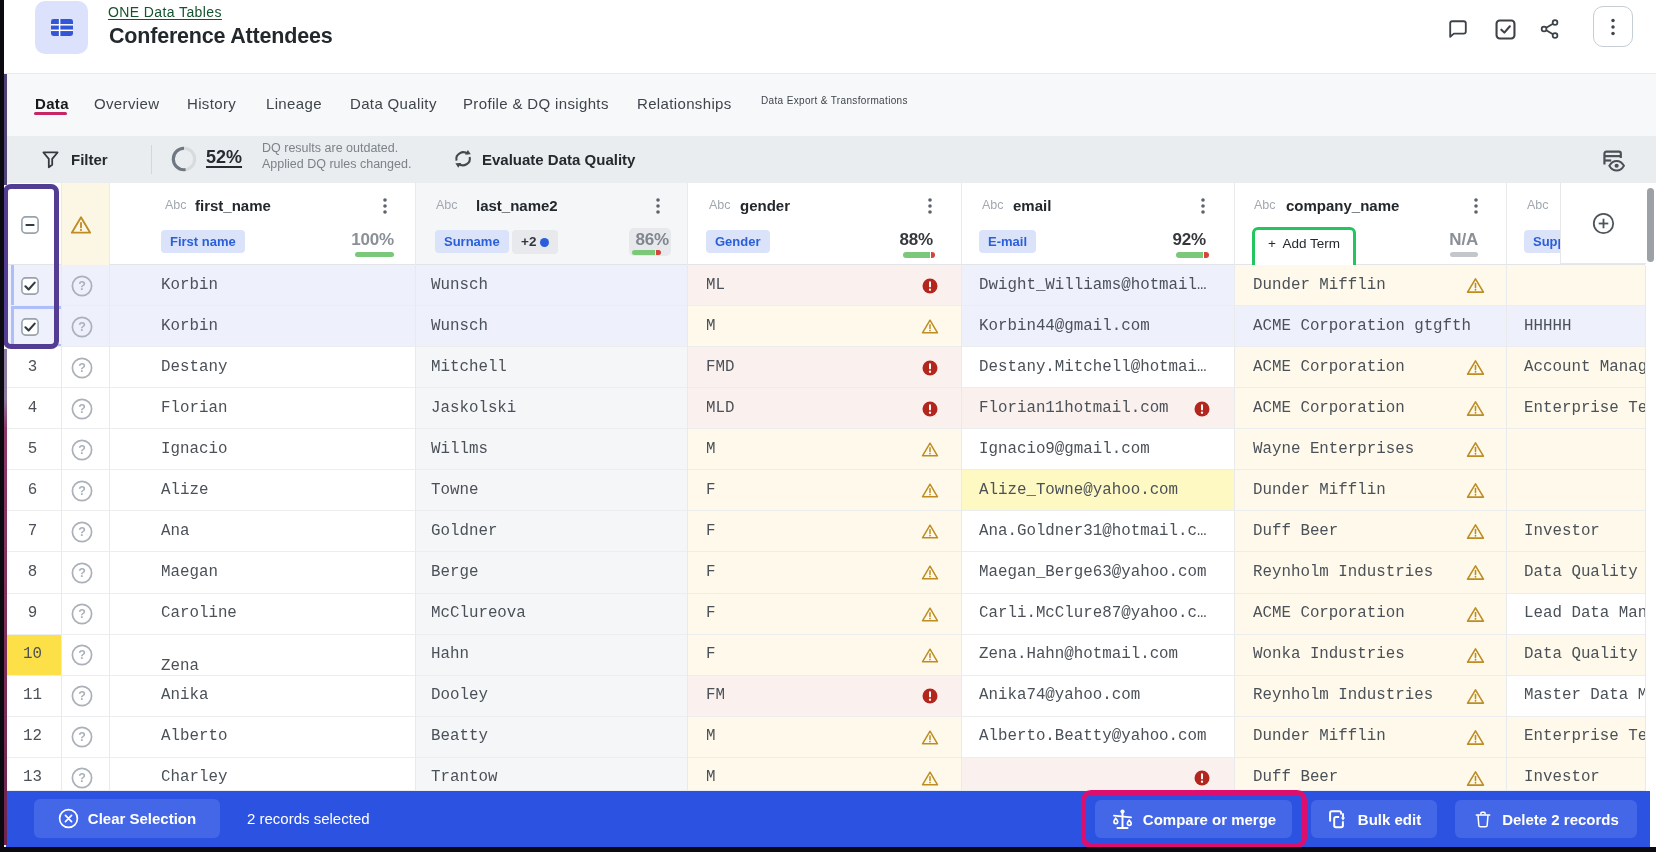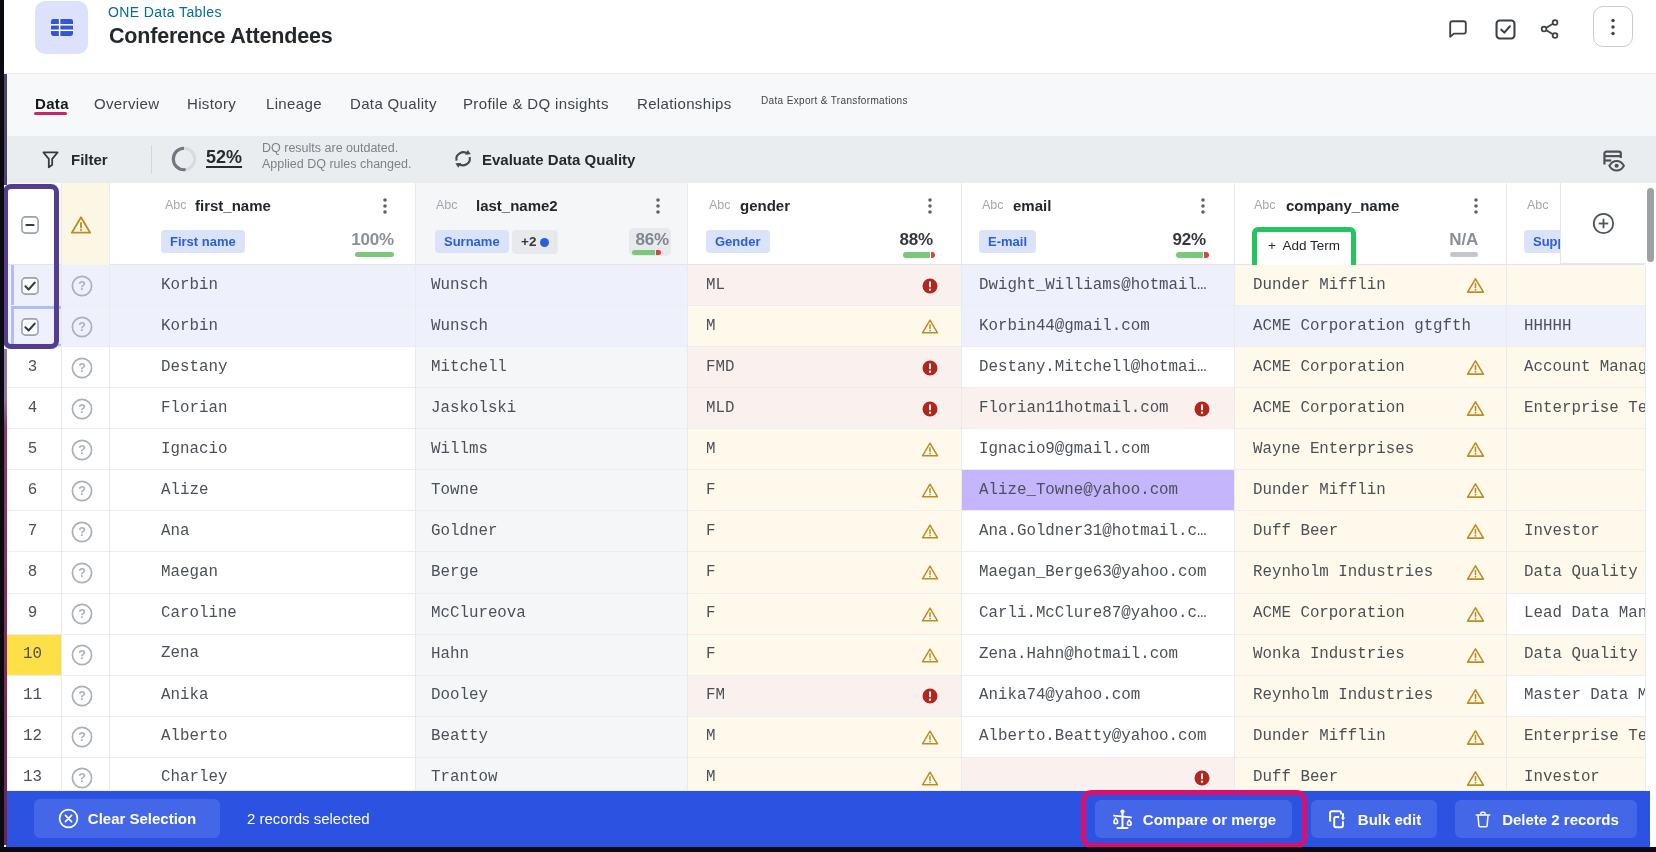--- a/index.html
+++ b/index.html
@@ -22,21 +22,21 @@
 <div class="abs" style="left:35px;top:1px;width:53px;height:53px;border-radius:10px;background:#dce2fb;display:flex;align-items:center;justify-content:center">
 <svg width="22" height="17" viewBox="0 0 22 17">
         <rect x="0" y="0" width="22" height="17" rx="2.4" fill="#3355d8"></rect>
         <g stroke="#fff" stroke-width="1.5">
           <line x1="8.6" y1="0" x2="8.6" y2="17"></line>
           <line x1="0" y1="5.8" x2="22" y2="5.8"></line>
           <line x1="0" y1="11.3" x2="22" y2="11.3"></line>
         </g>
       </svg>
 </div>
-<div class="abs" style="left:108px;top:4px;font-size:14px;color:#0369a1;letter-spacing:0.4px;text-underline-offset:2px">ONE Data Tables</div>
+<div class="abs" style="left:108px;top:4px;font-size:14px;color:#14532d;letter-spacing:0.4px;text-decoration:underline;text-underline-offset:2px">ONE Data Tables</div>
 <div class="abs" style="left:109px;top:24px;font-size:21.5px;font-weight:bold;color:#23282d;letter-spacing:-0.2px">Conference Attendees</div>
 
 <div class="icon" style="left:1446px;top:17px;width:24px;height:24px">
 <svg width="22" height="22" viewBox="0 0 24 24" fill="none">
         <path d="M3.5 5.8 a2.3 2.3 0 0 1 2.3 -2.3 h12.4 a2.3 2.3 0 0 1 2.3 2.3 v9 a2.3 2.3 0 0 1 -2.3 2.3 h-10.7 l-4 3.4 z" stroke="#3c4248" stroke-width="2" stroke-linejoin="round"></path>
       </svg>
     </div>
 <div class="icon" style="left:1492px;top:16px;width:26px;height:26px">
 <svg width="25" height="25" viewBox="0 0 24 24" fill="none">
         <rect x="3.4" y="3.4" width="17.2" height="17.2" rx="3" stroke="#3c4248" stroke-width="2"></rect>
@@ -192,21 +192,21 @@
 <div class="bar" style="left:632px;top:250px;width:23px;height:5px;border-radius:2.5px 0 0 2.5px"></div>
     <div class="abs" style="left:656px;top:250px;width:5px;height:5px;border-radius:0 2.5px 2.5px 0;background:#d4453c"></div>
 <div class="pill" style="left:706px;top:230px">Gender</div>
 <div class="pct" style="left:873px;top:230px;width:60px">88%</div>
 <div class="bar" style="left:903px;top:251.5px;width:26.5px;height:6px;border-radius:3px 0 0 3px"></div>
     <div class="abs" style="left:930.5px;top:251.5px;width:4.5px;height:6px;border-radius:0 3px 3px 0;background:#d4453c"></div>
 <div class="pill" style="left:979px;top:230px">E-mail</div>
 <div class="pct" style="left:1146px;top:230px;width:60px">92%</div>
 <div class="bar" style="left:1176px;top:251.5px;width:27px;height:6px;border-radius:3px 0 0 3px"></div>
     <div class="abs" style="left:1204px;top:251.5px;width:4.5px;height:6px;border-radius:0 3px 3px 0;background:#d4453c"></div>
-<div class="abs" style="left:1252px;top:227px;width:104px;height:44px;border:5px solid #22c55e;border-radius:6px;background:#fff;color:#24292e;font-size:13.5px;line-height:28px;text-align:center">+&nbsp; Add Term</div>
+<div class="abs" style="left:1252px;top:227px;width:104px;height:44px;border:3px solid #22c55e;border-radius:6px;background:#fff;color:#24292e;font-size:13.5px;line-height:28px;text-align:center">+&nbsp; Add Term</div>
 <div class="pct" style="left:1418px;top:230px;width:60px;color:#8a9096">N/A</div>
 <div class="abs" style="left:1450px;top:252px;width:28px;height:5px;border-radius:2.5px;background:#c3c7cc"></div>
 <div class="abc" style="left:1527px;top:198px">Abc</div>
 <div class="cell" style="left:1506px;top:227px;width:54px;height:30px">
       <div class="pill" style="left:18px;top:3px">Supp</div>
     </div>
 <div class="abs" style="left:1560px;top:183px;width:86px;height:81px;background:#fff;border-left:1px solid #e5e7e9;border-bottom:1px solid #e5e7e9;display:flex;align-items:center;justify-content:center">
 <svg width="23" height="23" viewBox="0 0 23 23" fill="none">
         <circle cx="11.5" cy="11.5" r="9.7" stroke="#4d545b" stroke-width="1.8"></circle>
         <line x1="11.5" y1="6.7" x2="11.5" y2="16.3" stroke="#4d545b" stroke-width="1.8"></line>
@@ -469,21 +469,21 @@
 <div class="cell" style="left:687px;top:470.35px;width:274px;height:41.07px;background:#fef9ea;border-bottom:1px solid #ecedef">
       <div class="ctext" style="left:19px;top:10.5px">F</div>
       <div class="icon" style="left:234px;top:11.5px;width:18px;height:18px">
         <svg width="19" height="19" viewBox="0 0 24 24" fill="none">
           <path d="M12 3.6 L22 20.4 H2 Z" stroke="#bd8c22" stroke-width="2" stroke-linejoin="round"></path>
           <path d="M12 9.6 V14.6" stroke="#bd8c22" stroke-width="2" stroke-linecap="round"></path>
           <circle cx="12" cy="17.4" r="1.15" fill="#bd8c22"></circle>
         </svg>
       </div>
     </div>
-<div class="cell" style="left:961px;top:470.35px;width:296px;height:41.07px;background:#c4b5fd;border-bottom:1px solid #ecedef">
+<div class="cell" style="left:961px;top:470.35px;width:296px;height:41.07px;background:#fef9c3;border-bottom:1px solid #ecedef">
       <div class="ctext" style="left:18px;top:10.5px">Alize_Towne@yahoo.com</div>
     </div>
 <div class="cell" style="left:1234px;top:470.35px;width:272px;height:41.07px;background:#fef9ea;border-bottom:1px solid #ecedef">
       <div class="ctext" style="left:19px;top:10.5px">Dunder Mifflin</div>
       <div class="icon" style="left:232px;top:11.0px;width:19px;height:19px">
         <svg width="19" height="19" viewBox="0 0 24 24" fill="none">
           <path d="M12 3.6 L22 20.4 H2 Z" stroke="#bd8c22" stroke-width="2" stroke-linejoin="round"></path>
           <path d="M12 9.6 V14.6" stroke="#bd8c22" stroke-width="2" stroke-linecap="round"></path>
           <circle cx="12" cy="17.4" r="1.15" fill="#bd8c22"></circle>
         </svg>
@@ -626,21 +626,21 @@
     </div>
 <div class="cell" style="left:61px;top:634.63px;width:48px;height:41.07px;background:#ffffff;border-bottom:1px solid #ecedef">
       <div class="icon" style="left:10px;top:9.5px;width:22px;height:22px">
         <svg width="22" height="22" viewBox="0 0 22 22" fill="none">
           <circle cx="11" cy="11" r="9.6" stroke="#abb1b9" stroke-width="1.7"></circle>
           <text x="11" y="15.4" text-anchor="middle" font-family="Liberation Sans" font-size="12.5" font-weight="bold" fill="#abb1b9">?</text>
         </svg>
       </div>
     </div>
 <div class="cell" style="left:109px;top:634.63px;width:306px;height:41.07px;background:#ffffff;border-bottom:1px solid #ecedef">
-      <div class="ctext" style="left:52px;top:9px">Zena</div>
+      <div class="ctext" style="left:52px;top:22px">Zena</div>
     </div>
 <div class="cell" style="left:415px;top:634.63px;width:272px;height:41.07px;background:#f5f6f8;border-bottom:1px solid #ecedef">
       <div class="ctext" style="left:16px;top:10.5px">Hahn</div>
     </div>
 <div class="cell" style="left:687px;top:634.63px;width:274px;height:41.07px;background:#fef9ea;border-bottom:1px solid #ecedef">
       <div class="ctext" style="left:19px;top:10.5px">F</div>
       <div class="icon" style="left:234px;top:11.5px;width:18px;height:18px">
         <svg width="19" height="19" viewBox="0 0 24 24" fill="none">
           <path d="M12 3.6 L22 20.4 H2 Z" stroke="#bd8c22" stroke-width="2" stroke-linejoin="round"></path>
           <path d="M12 9.6 V14.6" stroke="#bd8c22" stroke-width="2" stroke-linecap="round"></path>

